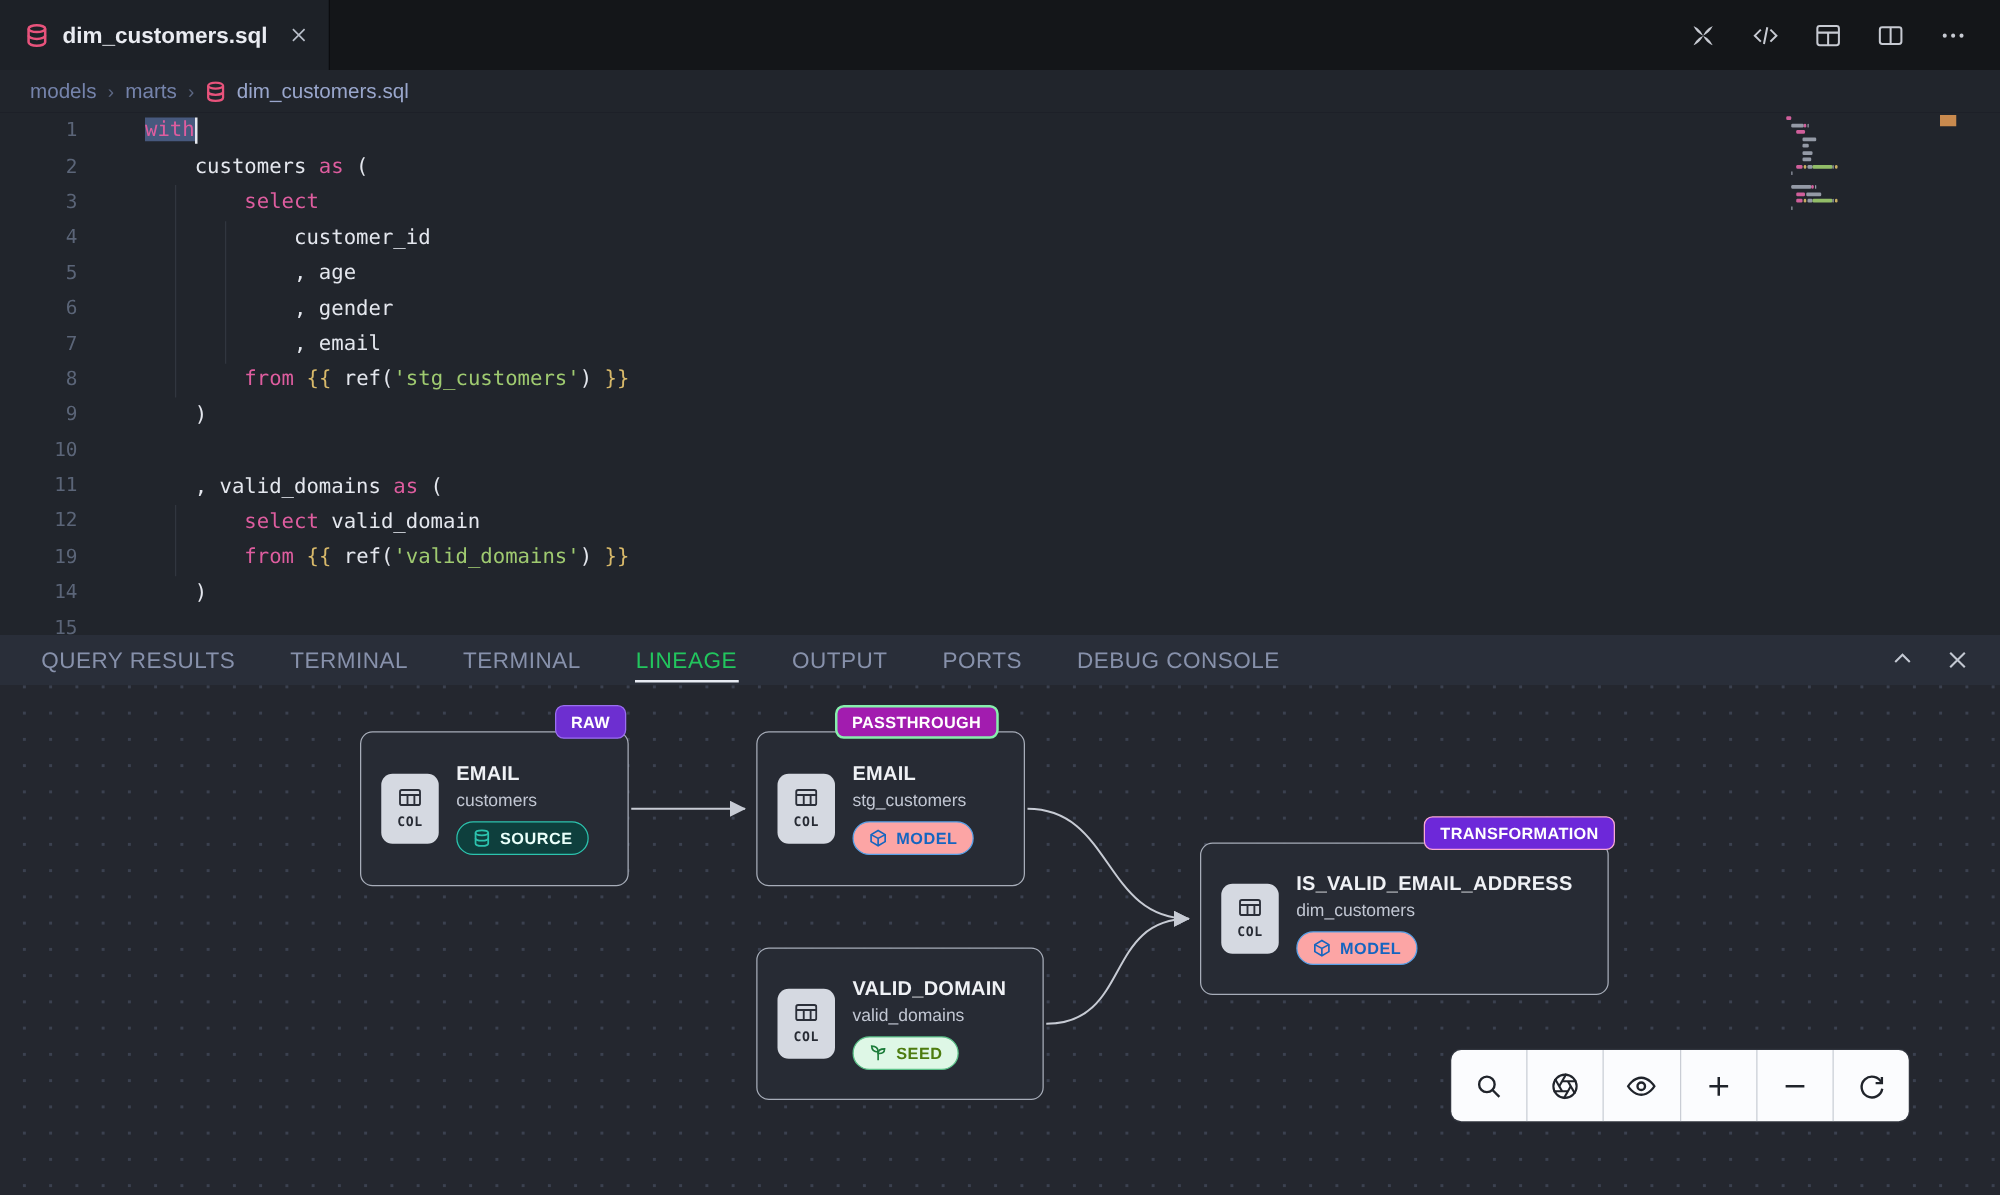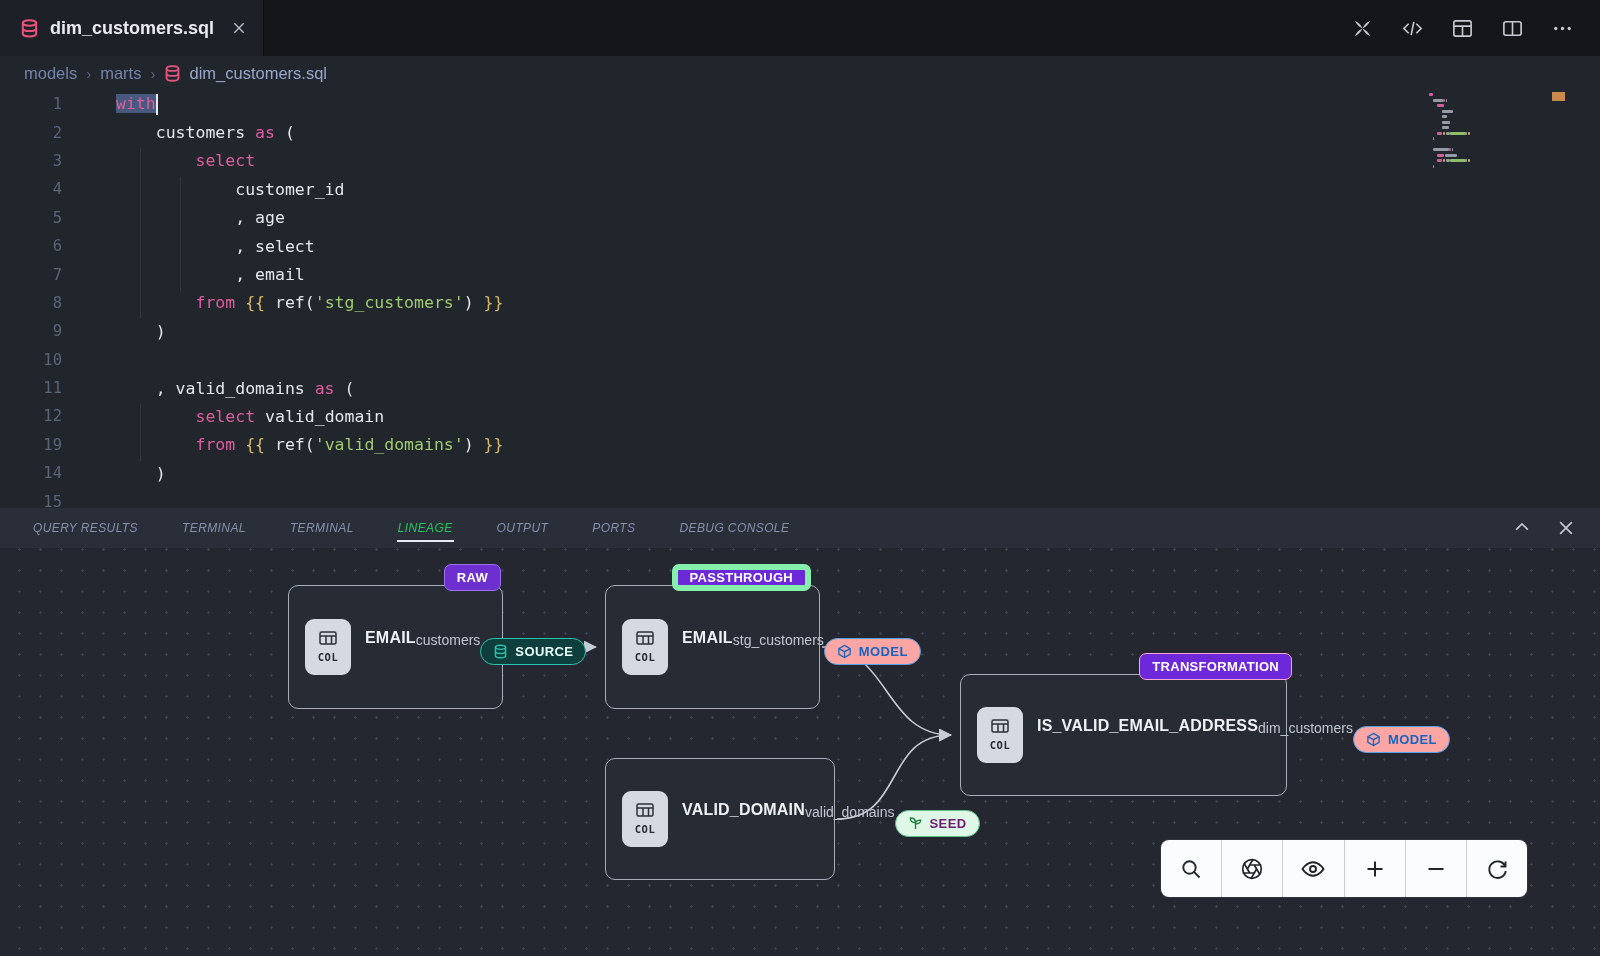--- a/index.html
+++ b/index.html
@@ -28,40 +28,40 @@
   .caret{display:inline-block;width:2px;height:21px;background:#e6e9f0;vertical-align:middle;}
   .iguide{position:absolute;width:1px;background:#31363f;}
   .minimap{position:absolute;top:3px;right:63px;width:108px;}
   .mrow{height:3px;margin-bottom:2.5px;display:flex;}
   .mseg{height:3px;border-radius:1px;}
   .ruler{position:absolute;top:2px;right:35px;width:13px;height:9px;background:#c98a4e;}
 
   
   .panel-header{height:40px;background:#292e39;display:flex;align-items:center;padding:0 24px 0 33px;}
   .ptabs{display:flex;gap:44px;height:100%;align-items:center;}
-  .ptab{font-size:12px;letter-spacing:.4px;color:#8791ab;position:relative;cursor:pointer;font-weight:500;font-style:italic;}
+  .ptab{font-size:18px;letter-spacing:.4px;color:#8791ab;position:relative;cursor:pointer;font-weight:500;}
   .ptab.active{color:#22c55e;}
   .ptab.active::after{content:"";position:absolute;left:-1px;right:-1px;bottom:-7px;height:2px;background:#e8ebf3;}
   .panel-actions{margin-left:auto;display:flex;gap:24px;align-items:center;}
 
   
   .canvas{position:relative;height:408px;background:#24272f;background-image:radial-gradient(#3b4150 1.1px,transparent 1.2px);background-size:21px 21px;background-position:9px 12px;overflow:hidden;}
   .edges{position:absolute;inset:0;width:100%;height:100%;pointer-events:none;}
   .node{position:absolute;background:#272b34;border:1px solid #a7adb9;border-radius:10px;display:flex;align-items:center;gap:14px;padding:0 16px;cursor:pointer;}
   .chip{flex:0 0 46px;height:56px;background:#d5d9e1;border-radius:9px;display:flex;flex-direction:column;align-items:center;justify-content:center;gap:4px;color:#272b34;font-size:10.5px;font-weight:700;letter-spacing:.5px;font-family:"DejaVu Sans Mono",monospace;}
-  .ninfo{display:flex;flex-direction:row;align-items:flex-start;}
+  .ninfo{display:flex;flex-direction:column;align-items:flex-start;}
   .ntitle{color:#eff1f5;font-size:16px;font-weight:700;letter-spacing:.2px;}
   .nsub{color:#c2c7d3;font-size:14px;margin-top:3px;}
   .pill{margin-top:9px;display:inline-flex;align-items:center;gap:7px;height:27px;padding:0 12px;border-radius:14px;font-size:13px;font-weight:700;letter-spacing:.4px;}
   .pill.source{background:#0e3f3d;border:1.5px solid #2cc3ae;color:#eafffa;}
   .pill.model{background:#fca5a5;border:1.5px solid #58a1e8;color:#1565c0;}
-  .pill.seed{background:#def7e6;border:1.5px solid #5cc289;color:#701a75;justify-content:space-between;}
+  .pill.seed{background:#def7e6;border:1.5px solid #5cc289;color:#4d7c0f;justify-content:space-between;}
   .tag{position:absolute;top:-22px;height:27px;display:flex;align-items:center;padding:0 12px;border-radius:7px;font-size:13px;font-weight:700;color:#fff;letter-spacing:.3px;}
   .tag.raw{background:#6d2fd0;border:1px solid #9b6ff0;right:1px;}
-  .tag.passthrough{background:#6d28d9;border:6px solid #86efac;right:8px;}
+  .tag.passthrough{background:#a21caf;border:2px solid #86efac;right:20px;}
   .tag.transformation{background:#6d28d9;border:1px solid #f9a8d4;right:-6px;text-align:center;}
 
   
   .zoombar{position:absolute;right:73px;bottom:59px;width:366px;height:57px;background:#fbfcfe;border-radius:8px;display:flex;overflow:hidden;box-shadow:0 0 0 1px #30343d;}
   .zbtn{flex:1;display:flex;align-items:center;justify-content:center;border-right:1px solid #c9cdd5;cursor:pointer;}
   .zbtn:last-child{border-right:none;}
 </style>
 </head>
 <body>
 
@@ -148,21 +148,21 @@
       <div class="line-row">
         <div class="gutter">4</div>
         <div class="codeline"><span class="tok pl">            customer_id</span></div>
       </div>
       <div class="line-row">
         <div class="gutter">5</div>
         <div class="codeline"><span class="tok pl">            , age</span></div>
       </div>
       <div class="line-row">
         <div class="gutter">6</div>
-        <div class="codeline"><span class="tok pl">            , select</span></div>
+        <div class="codeline"><span class="tok pl">            , gender</span></div>
       </div>
       <div class="line-row">
         <div class="gutter">7</div>
         <div class="codeline"><span class="tok pl">            , email</span></div>
       </div>
       <div class="line-row">
         <div class="gutter">8</div>
         <div class="codeline"><span class="tok pl">        </span><span class="tok kw">from</span><span class="tok pl"> </span><span class="tok br">{{</span><span class="tok pl"> ref(</span><span class="tok str">'stg_customers'</span><span class="tok pl">)</span><span class="tok pl"> </span><span class="tok br">}}</span></div>
       </div>
       <div class="line-row">

